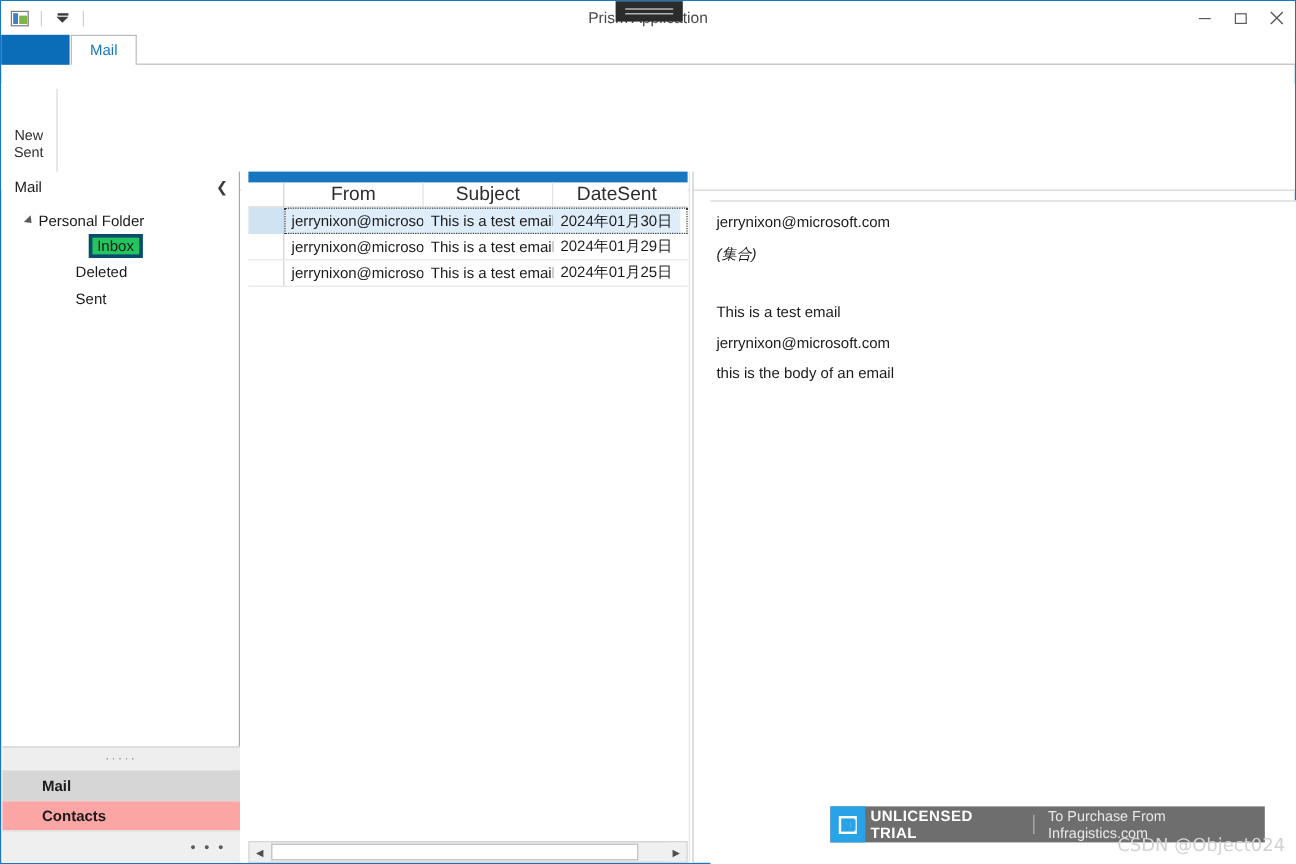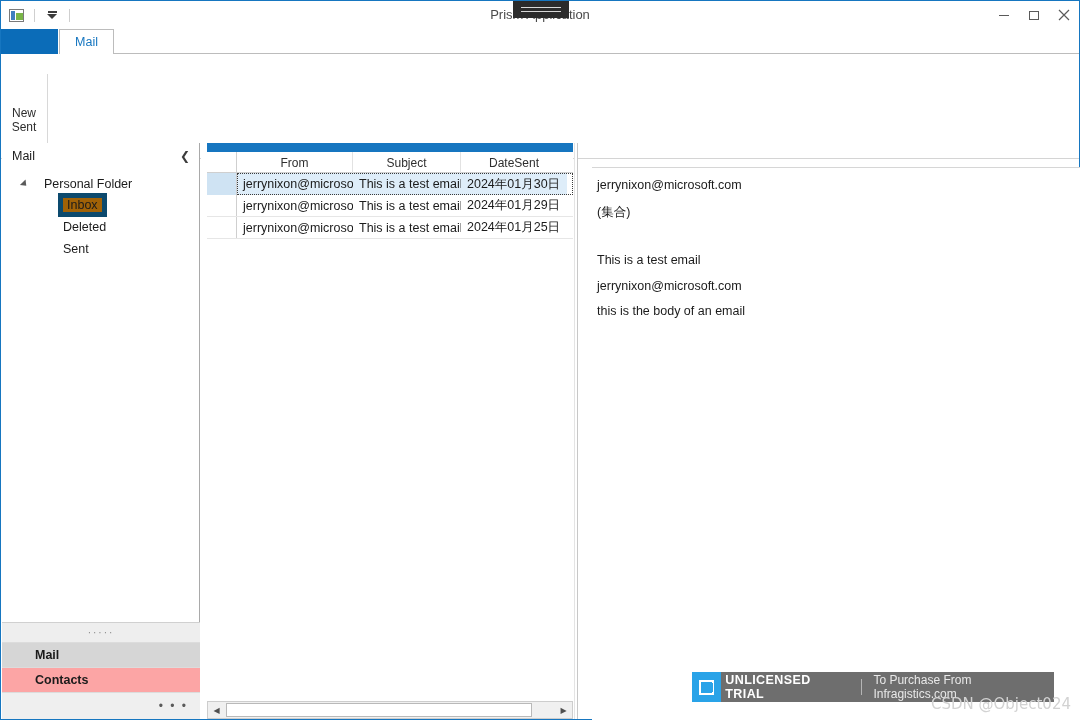--- a/index.html
+++ b/index.html
@@ -54,46 +54,46 @@
   
   .sidebar{position:absolute;left:1px;top:142px;width:198px;height:576px;
            background:#fff;border-right:1px solid #a9a9a9;box-sizing:border-box;}
   .sb-header{position:absolute;left:0;top:0;width:198px;height:28px;}
   .sb-title{position:absolute;left:10px;top:6px;font-size:12.5px;color:#1b1b1b;}
   .sb-collapse{position:absolute;right:6px;top:4px;width:18px;height:18px;
                display:flex;align-items:center;justify-content:center;
                color:#3c3c3c;font-size:12px;}
   .tree{position:absolute;left:0;top:30px;width:198px;}
   .tree-node{height:21px;display:flex;align-items:center;font-size:12.5px;color:#1b1b1b;}
-  .tree-root{padding-left:16px;gap:12px;}
+  .tree-root{padding-left:16px;}
   .tw{width:14px;display:inline-flex;align-items:center;justify-content:center;}
   .tw .tri{width:0;height:0;border-left:5px solid #5a5a5a;border-top:4px solid transparent;
            border-bottom:4px solid transparent;transform:rotate(45deg);margin-left:-1px;}
   .tree-child{padding-left:56px;height:22px;}
   .tree-child .lbl{display:inline-block;padding:1px 5px;}
-  .tree-child.sel .lbl{background:#a16207;border:5px solid #0c4a6e;padding:0 4px;}
+  .tree-child.sel .lbl{background:#22c55e;border:3px solid #0c4a6e;padding:0 4px;margin-left:16px;}
 
   .sb-bottom{position:absolute;left:0;bottom:0;width:198px;}
   .sb-grip{height:19px;background:#eeeeee;border-top:1px solid #d0d0d0;
            display:flex;align-items:center;justify-content:center;letter-spacing:2px;
            color:#8a8a8a;font-size:10px;}
   .sb-navitem{height:25px;display:flex;align-items:center;padding-left:33px;
               font-size:12.5px;font-weight:bold;color:#1b1b1b;background:#fca5a5;
               border-top:1px solid #dcdcdc;box-sizing:border-box;}
   .sb-navitem.active{background:#d6d6d6;}
   .sb-more{height:26px;background:#efefef;border-top:1px solid #dcdcdc;
            display:flex;align-items:center;justify-content:flex-end;padding-right:12px;
            color:#5a5a5a;letter-spacing:2px;font-size:12px;}
 
   
   .center{position:absolute;left:200px;top:142px;width:372px;height:576px;background:#fff;}
   .grid-topbar{position:absolute;left:6px;top:0px;width:366px;height:9px;background:#1676c0;}
   .grid-head{position:absolute;left:6px;top:9px;width:366px;height:21px;
              border-bottom:1px solid #cfcfcf;box-sizing:border-box;display:flex;}
-  .hcell{display:flex;align-items:center;justify-content:center;font-size:12px;color:#2e2e2e;
+  .hcell{display:flex;align-items:center;justify-content:center;font-size:16px;color:#2e2e2e;
          border-right:1px solid #e2e2e2;box-sizing:border-box;height:21px;}
   .hsel{width:30px;border-right:1px solid #cfcfcf;}
   .hfrom{width:116px;} .hsubj{width:108px;} .hdate{width:106px;border-right:none;}
   .grow{position:absolute;left:6px;width:366px;height:22px;display:flex;
         border-bottom:1px solid #e6e6e6;box-sizing:border-box;}
   .gsel{width:30px;border-right:1px solid #cfcfcf;box-sizing:border-box;}
   .gcell{display:flex;align-items:center;font-size:12.5px;color:#1b1b1b;
          padding-left:6px;box-sizing:border-box;overflow:hidden;white-space:nowrap;}
   .cfrom{width:116px;} .csubj{width:108px;} .cdate{width:106px;}
   .grow.sel .gsel{background:#cfe3f3;}
@@ -252,21 +252,21 @@
       <div class="gcell cfrom">jerrynixon@microsof</div>
       <div class="gcell csubj">This is a test email 3</div>
       <div class="gcell cdate">2024年01月25日</div>
     </div>
   </div>
 
   <div class="splitter"></div>
 
   <div class="reader">
     <div class="rline" style="top:10px;">jerrynixon@microsoft.com</div>
-    <div class="rline" style="top:36px;">(集合)</div>
+    <div class="rline" style="top:36px;font-style:italic;">(集合)</div>
     <div class="rline" style="top:60px;"></div>
     <div class="rline" style="top:85px;">This is a test email</div>
     <div class="rline" style="top:111px;">jerrynixon@microsoft.com</div>
     <div class="rline" style="top:136px;">this is the body of an email</div>
   </div>
 
   <div class="hscroll">
     <div class="sb-arrow">◀</div>
     <div class="sb-thumb" style="width:306px;"></div>
     <div class="sb-arrow" style="margin-left:auto;">▶</div>

